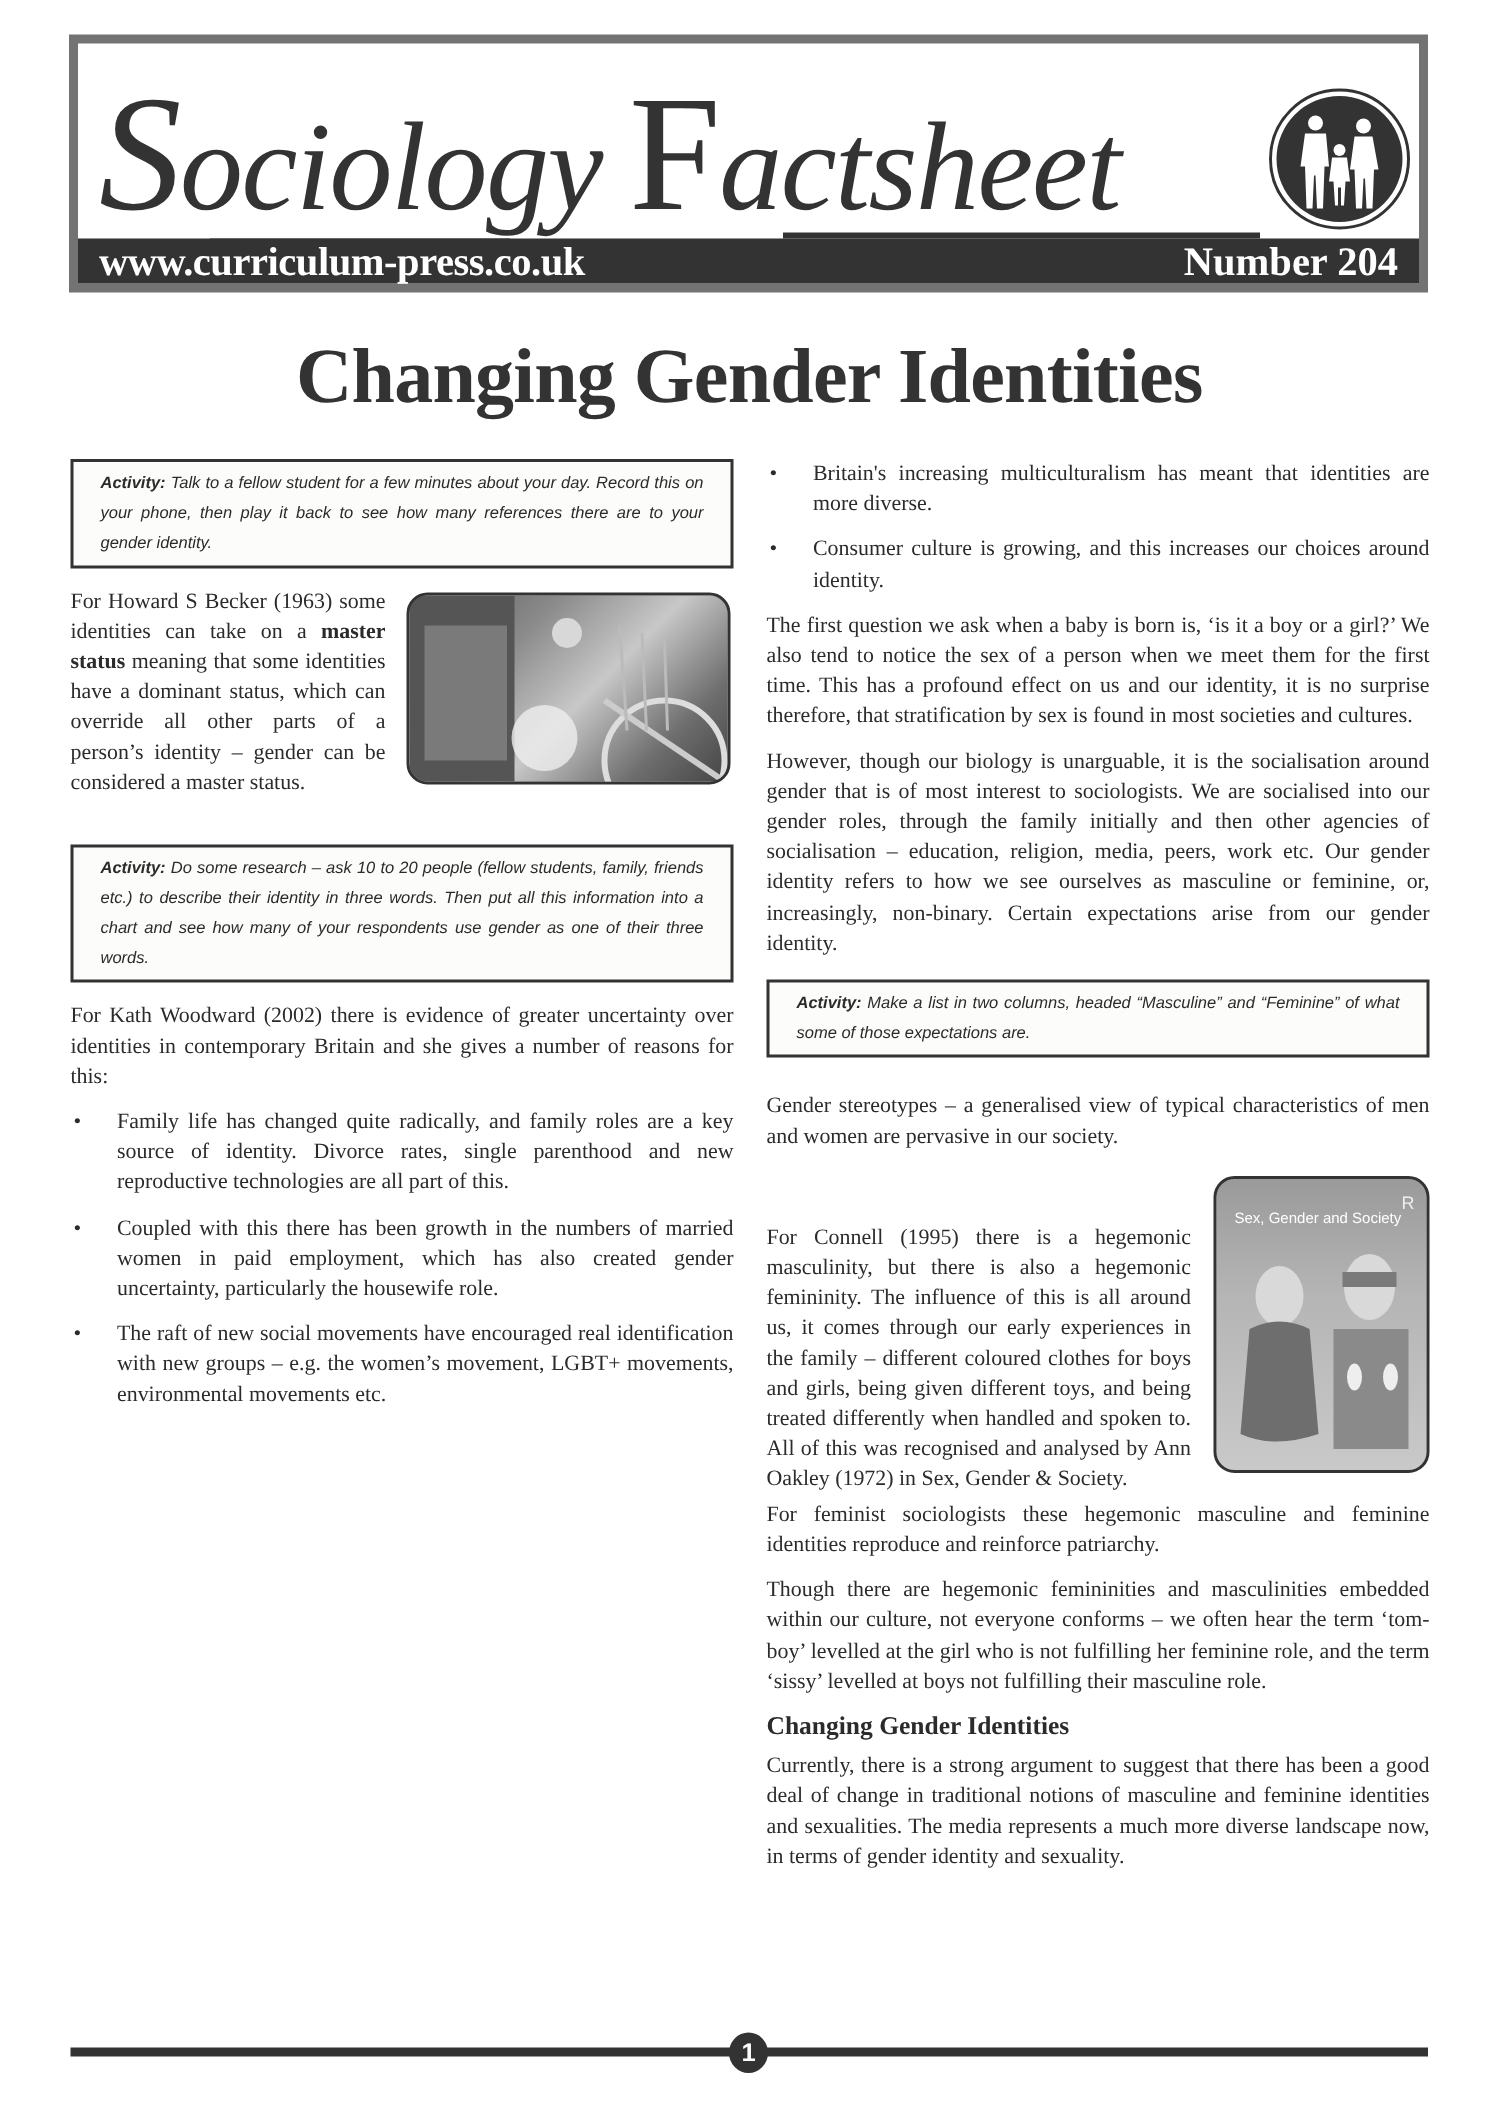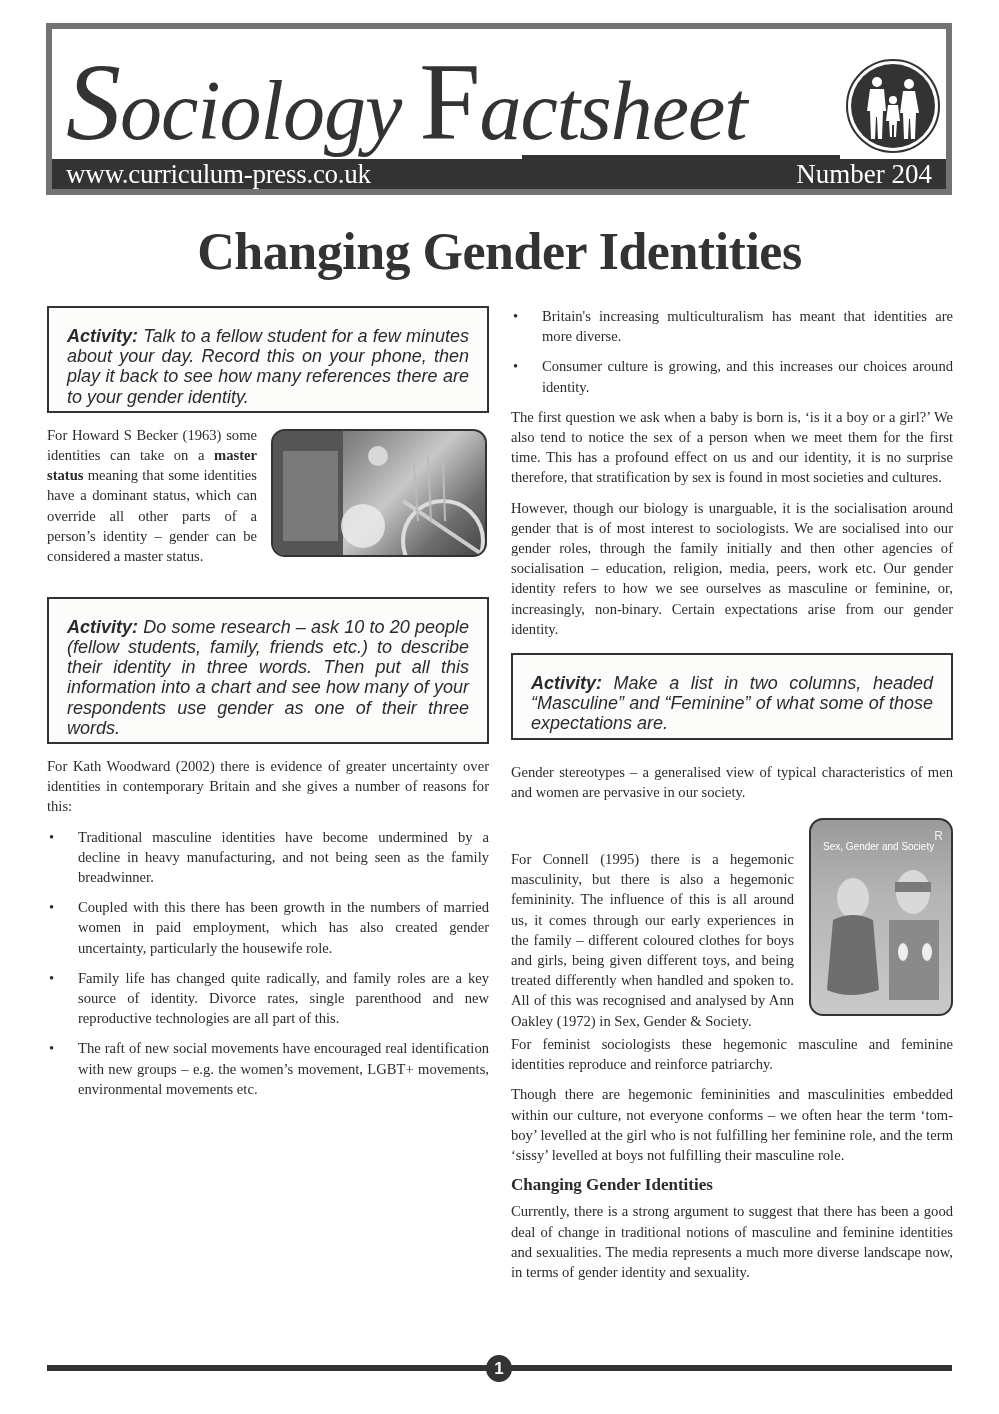--- a/index.html
+++ b/index.html
@@ -27,21 +27,21 @@
     border-radius: 50%; background: #fff; border: 2px solid #333;
   }
   .logo-inner {
     position: absolute; left: 3px; top: 3px; width: 84px; height: 84px;
     border-radius: 50%; background: #333;
   }
   .logo-inner svg { width: 84px; height: 84px; }
   .masthead-bar {
     position: absolute; left: 0; bottom: 0; width: 100%; height: 30px;
     background: #333; color: #fff;
-    font-family: "Liberation Serif", serif; font-weight: normal;
+    font-family: "Liberation Serif", serif; font-weight: bold;
     font-size: 27px; line-height: 30px;
   }
   .masthead-url { position: absolute; left: 14px; top: 0; letter-spacing: -0.3px; }
   .masthead-number { position: absolute; right: 14px; top: 0; text-align: right; }
 
   
   .page-title {
     position: absolute; left: 0; top: 222px; width: 999px; text-align: center;
     font-family: "Liberation Serif", serif; font-weight: bold; font-size: 52px;
     color: #333; letter-spacing: -0.5px;
@@ -49,21 +49,21 @@
 
   
   .col { position: absolute; top: 306px; width: 442px; font-size: 14.6px; line-height: 20.2px; text-align: justify; }
   .col-left { left: 47px; }
   .col-right { left: 511px; }
   p { margin-bottom: 10px; }
 
   .box {
     border: 2px solid #333; background: #fcfcfa;
     font-family: "Liberation Sans", "DejaVu Sans", sans-serif; font-style: italic;
-    font-size: 18px; line-height: 20.2px; padding: 18px 18px 4px 18px;
+    font-size: 11px; line-height: 20.2px; padding: 4px 18px 4px 18px;
     text-align: justify; margin-bottom: 12px;
   }
   .box b { font-style: italic; font-weight: bold; }
   .box.shadow { box-shadow: 8px 8px 0 #333; margin-right: 10px; }
 
   .becker { position: relative; height: 158px; margin-bottom: 14px; }
   .becker-text { position: absolute; left: 0; top: 0; width: 210px; text-align: justify; }
   .photo {
     position: absolute; border: 2px solid #333; border-radius: 14px; overflow: hidden;
   }
@@ -149,23 +149,22 @@
     </div>
   </div>
 
   <div class="box">
     <b>Activity:</b><span> Do some research – ask 10 to 20 people (fellow students, family, friends etc.) to describe their identity in three words. Then put all this information into a chart and see how many of your respondents use gender as one of their three words.</span>
   </div>
 
 
   <p>For Kath Woodward (2002) there is evidence of greater uncertainty over identities in contemporary Britain and she gives a number of reasons for this:</p>
   <ul class="bullets">
-    <li>Traditional masculine identities have become undermined by a decline in heavy manufacturing, and not being seen as the family breadwinner.</li>
+    <li>Family life has changed quite radically, and family roles are a key source of identity. Divorce rates, single parenthood and new reproductive technologies are all part of this.</li>
     <li>Coupled with this there has been growth in the numbers of married women in paid employment, which has also created gender uncertainty, particularly the housewife role.</li>
-    <li>Family life has changed quite radically, and family roles are a key source of identity. Divorce rates, single parenthood and new reproductive technologies are all part of this.</li>
     <li>The raft of new social movements have encouraged real identification with new groups – e.g. the women’s movement, LGBT+ movements, environmental movements etc.</li>
   </ul>
 </div>
 
 <div class="col col-right">
   <ul class="bullets">
     <li>Britain's increasing multiculturalism has meant that identities are more diverse.</li>
     <li>Consumer culture is growing, and this increases our choices around identity.</li>
   </ul>
   <p>The first question we ask when a baby is born is, ‘is it a boy or a girl?’ We also tend to notice the sex of a person when we meet them for the first time. This has a profound effect on us and our identity, it is no surprise therefore, that stratification by sex is found in most societies and cultures.</p>

